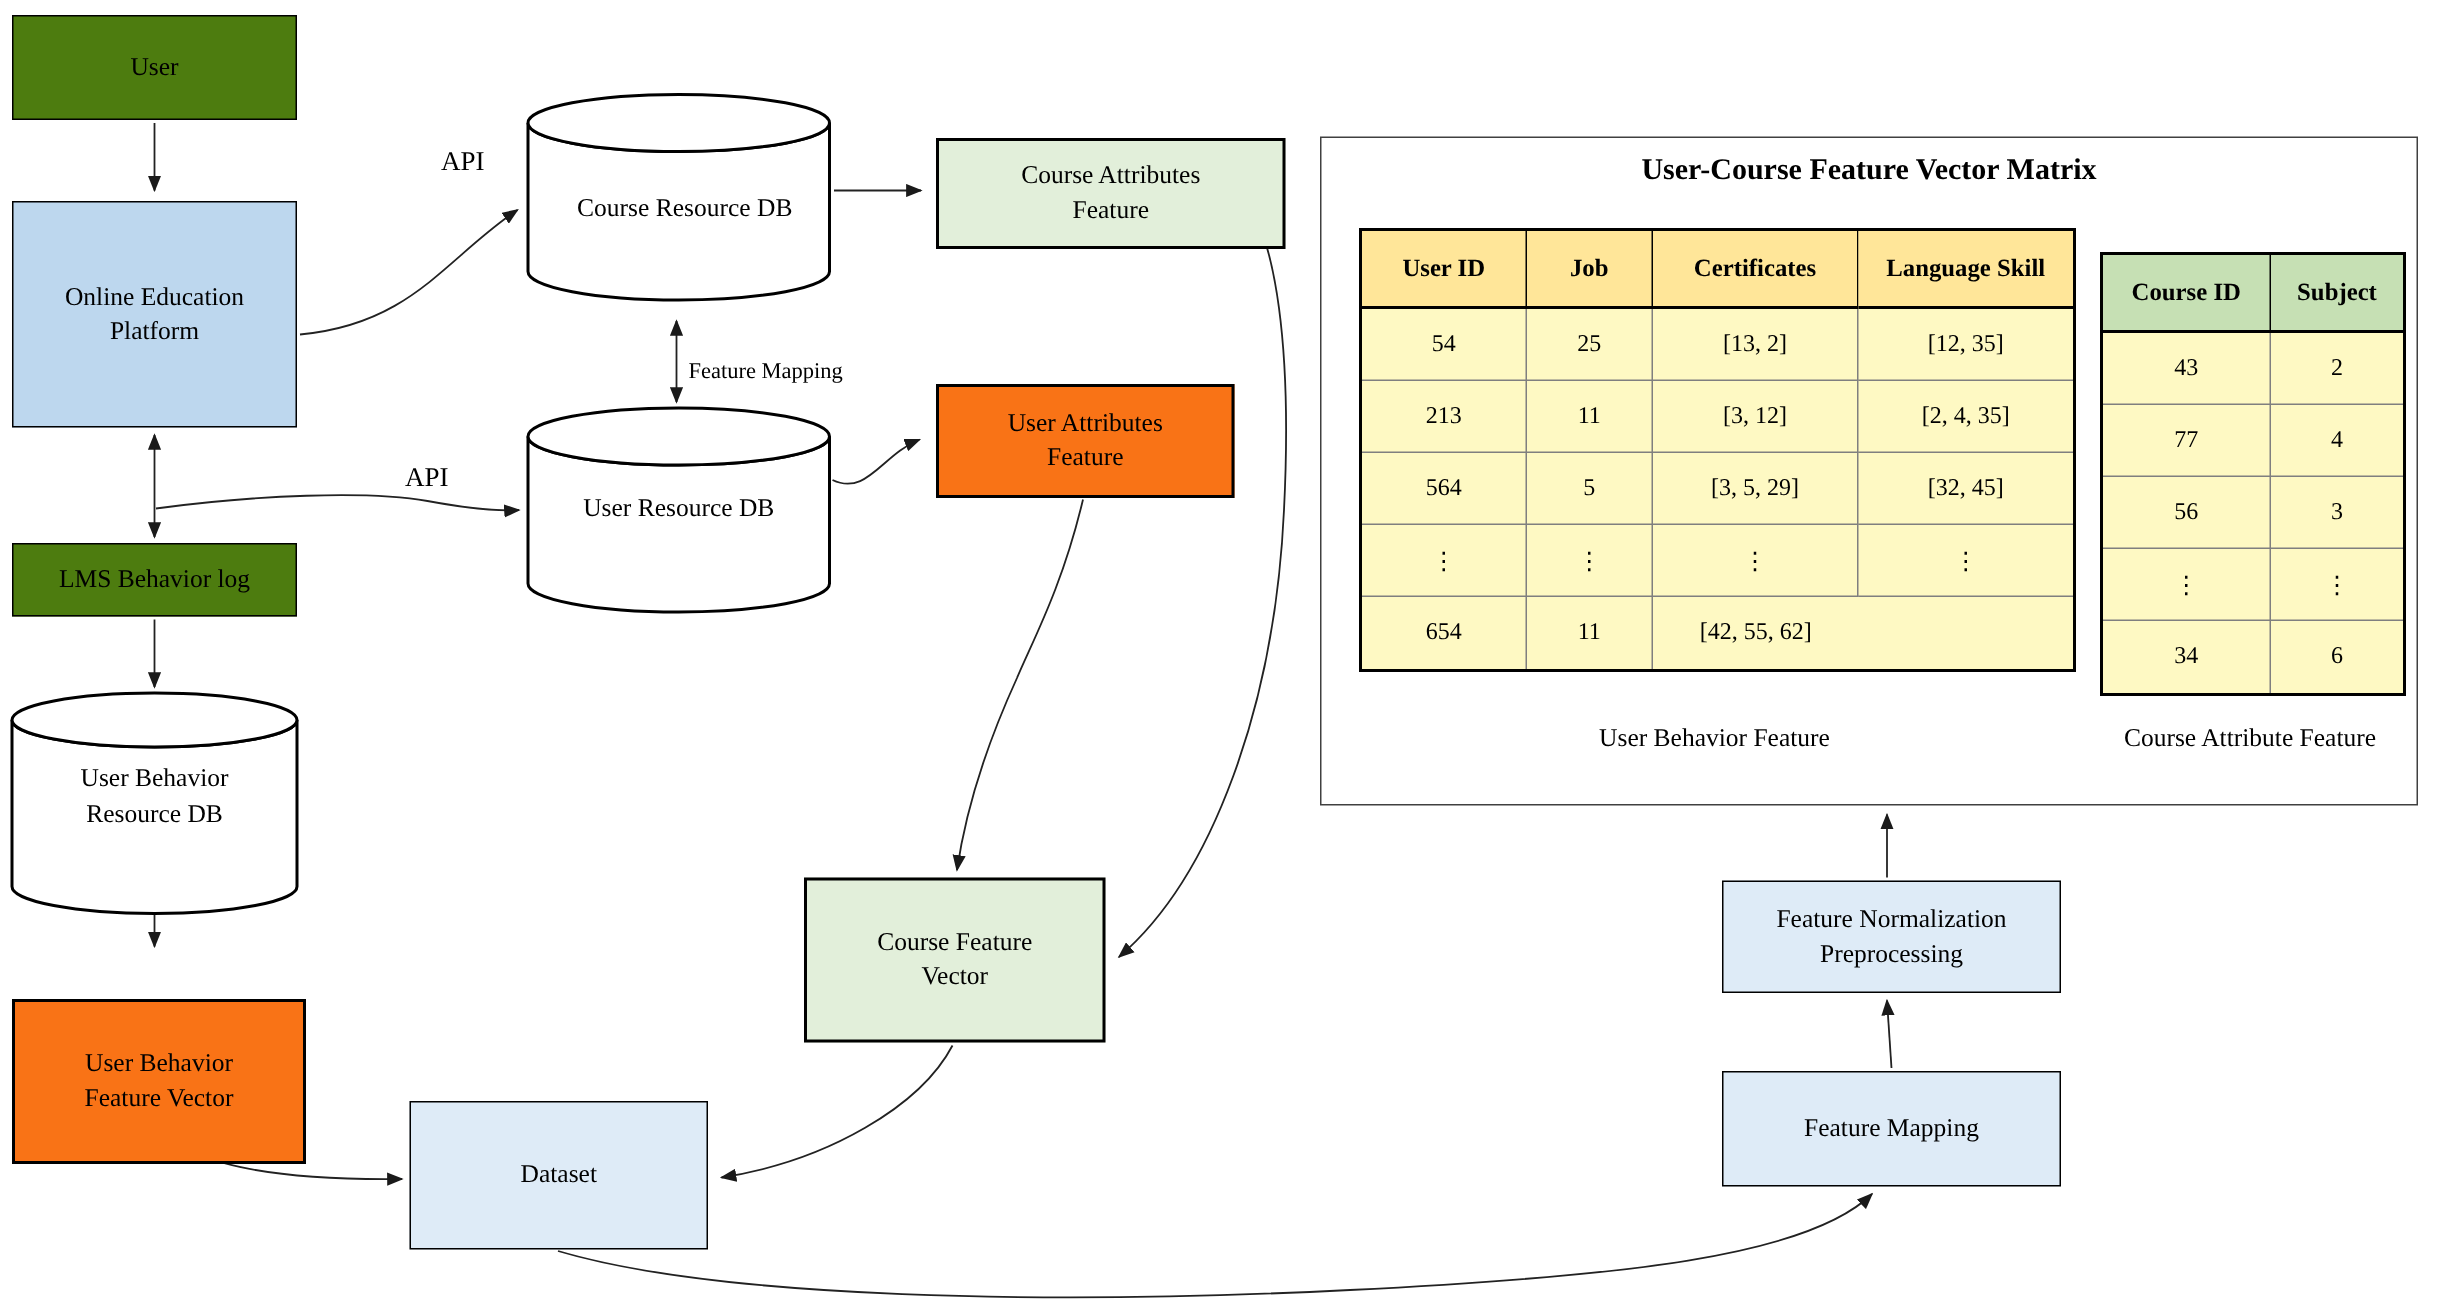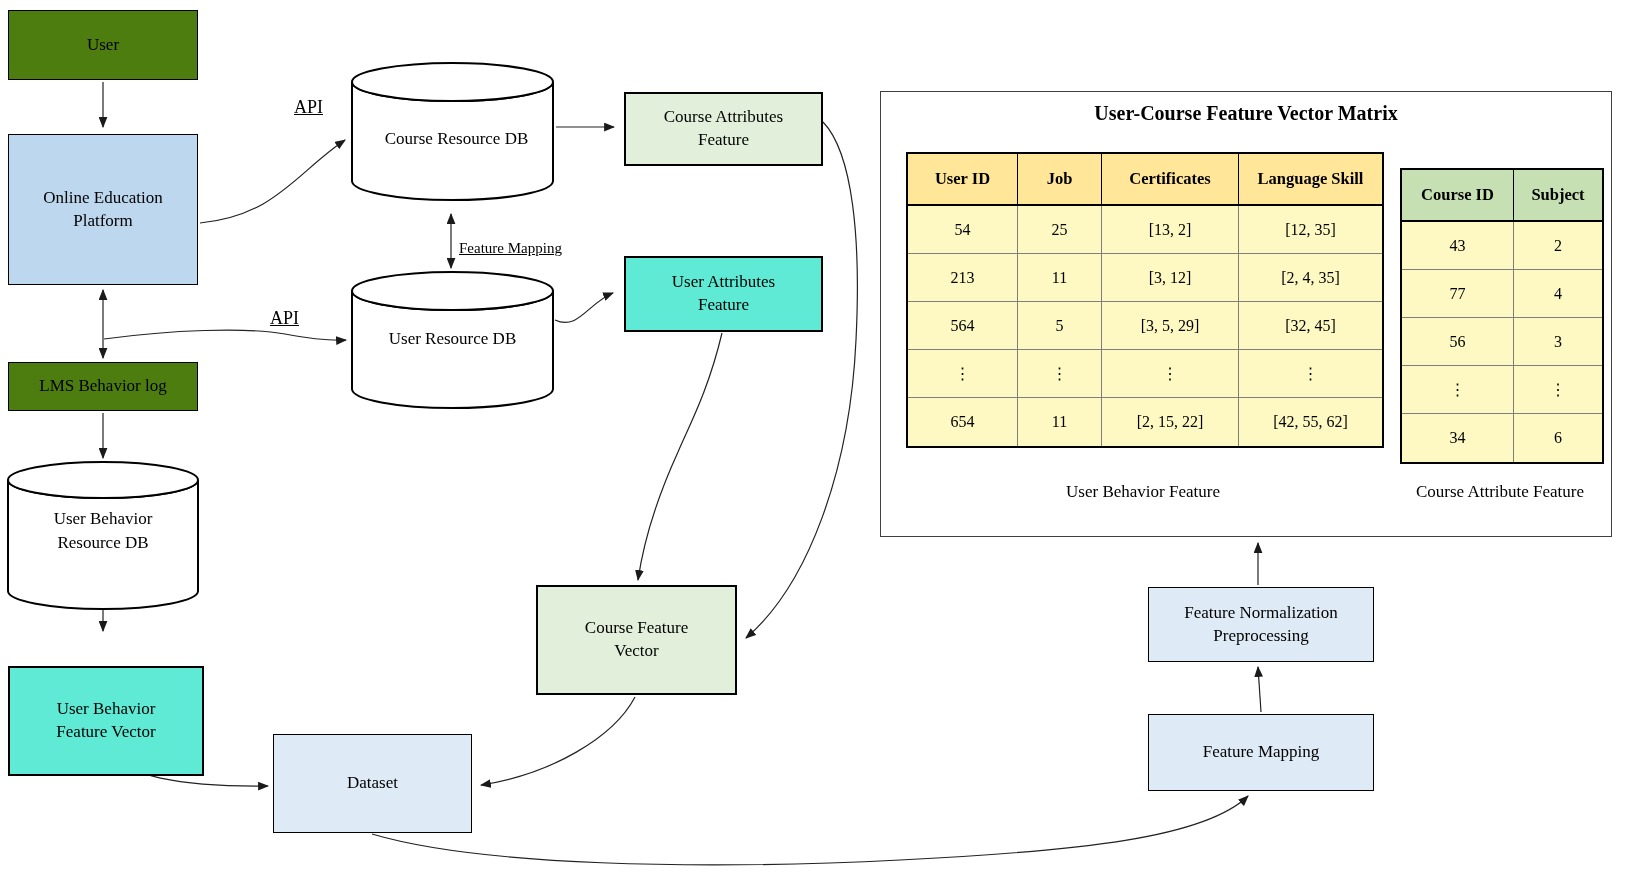--- a/index.html
+++ b/index.html
@@ -2,25 +2,25 @@
 <html><head>
 <meta charset="utf-8">
 <style>
   html,body{margin:0;padding:0;background:#fff;}
   .stage{position:relative;width:1630px;height:874px;background:#fff;
          font-family:"Liberation Serif","DejaVu Serif",serif;color:#000;overflow:hidden;}
   svg.layer{position:absolute;left:0;top:0;z-index:1;}
   .box{position:absolute;z-index:2;display:flex;align-items:center;justify-content:center;
        text-align:center;font-size:17px;line-height:1.35;border:1.5px solid #000;box-sizing:border-box;}
   .bthick{border-width:2px;}
-  .blue{background:#BDD7EE;} .lblue{background:#DEEBF7;} .yellow{background:#5eead4;}
+  .blue{background:#BDD7EE;} .lblue{background:#DEEBF7;} .yellow{background:#f97316;}
   .green{background:#E2EFDA;} .white{background:#4d7c0f;}
   .cyl-label{position:absolute;z-index:2;display:flex;align-items:center;justify-content:center;
        text-align:center;font-size:17px;line-height:1.4;}
-  .edge-label{position:absolute;z-index:2;font-size:18px;text-decoration:underline;}
+  .edge-label{position:absolute;z-index:2;font-size:18px;}
   .edge-label.small{font-size:15px;}
   .panel{position:absolute;left:880px;top:91px;width:732px;height:446px;border:1.6px solid #404040;
          background:#fff;box-sizing:border-box;z-index:1;}
   .panel-title{position:absolute;left:880px;top:102px;width:732px;text-align:center;
          font-size:20px;font-weight:bold;z-index:2;}
   .gtable{position:absolute;display:grid;border:2px solid #000;background:#fef9c3;z-index:2;box-sizing:content-box;}
   .utable{left:906px;top:152px;grid-template-columns:110px 84px 137px 143px;
           grid-template-rows:52px 48px 48px 48px 48px 48px;}
   .ctable{left:1400px;top:168px;grid-template-columns:112px 88px;
           grid-template-rows:52px 48px 48px 48px 48px 48px;}
@@ -94,21 +94,21 @@
     <span class="w140">User Behavior Feature Vector</span>
   </div>
 
   <div class="cyl-label" style="left:352px;top:100px;width:209px;height:78px;">
     <span class="w150">Course Resource DB</span>
   </div>
   <div class="cyl-label" style="left:352px;top:318px;width:201px;height:42px;">
     <span>User Resource DB</span>
   </div>
 
-  <div class="box green bthick" style="left:624px;top:92px;width:199px;height:74px;">
+  <div class="box green bthick" style="left:624px;top:92px;width:233px;height:74px;">
     <span class="w140">Course Attributes Feature</span>
   </div>
   <div class="box yellow bthick" style="left:624px;top:256px;width:199px;height:76px;">
     <span class="w140">User Attributes Feature</span>
   </div>
   <div class="box green bthick" style="left:536px;top:585px;width:201px;height:110px;">
     <span class="w140">Course Feature Vector</span>
   </div>
   <div class="box lblue" style="left:273px;top:734px;width:199px;height:99px;">
     <span>Dataset</span>
@@ -148,21 +148,20 @@
     <div class="cell">[3, 5, 29]</div>
     <div class="cell lastcol">[32, 45]</div>
 
     <div class="cell">⋮</div>
     <div class="cell">⋮</div>
     <div class="cell">⋮</div>
     <div class="cell lastcol">⋮</div>
 
     <div class="cell lastrow">654</div>
     <div class="cell lastrow">11</div>
-    <div class="cell lastrow">[2, 15, 22]</div>
     <div class="cell lastcol lastrow">[42, 55, 62]</div>
   </div>
 
   <div class="gtable ctable">
     <div class="cell hcell hg">Course ID</div>
     <div class="cell hcell hg lastcol">Subject</div>
 
     <div class="cell">43</div>
     <div class="cell lastcol">2</div>
 

